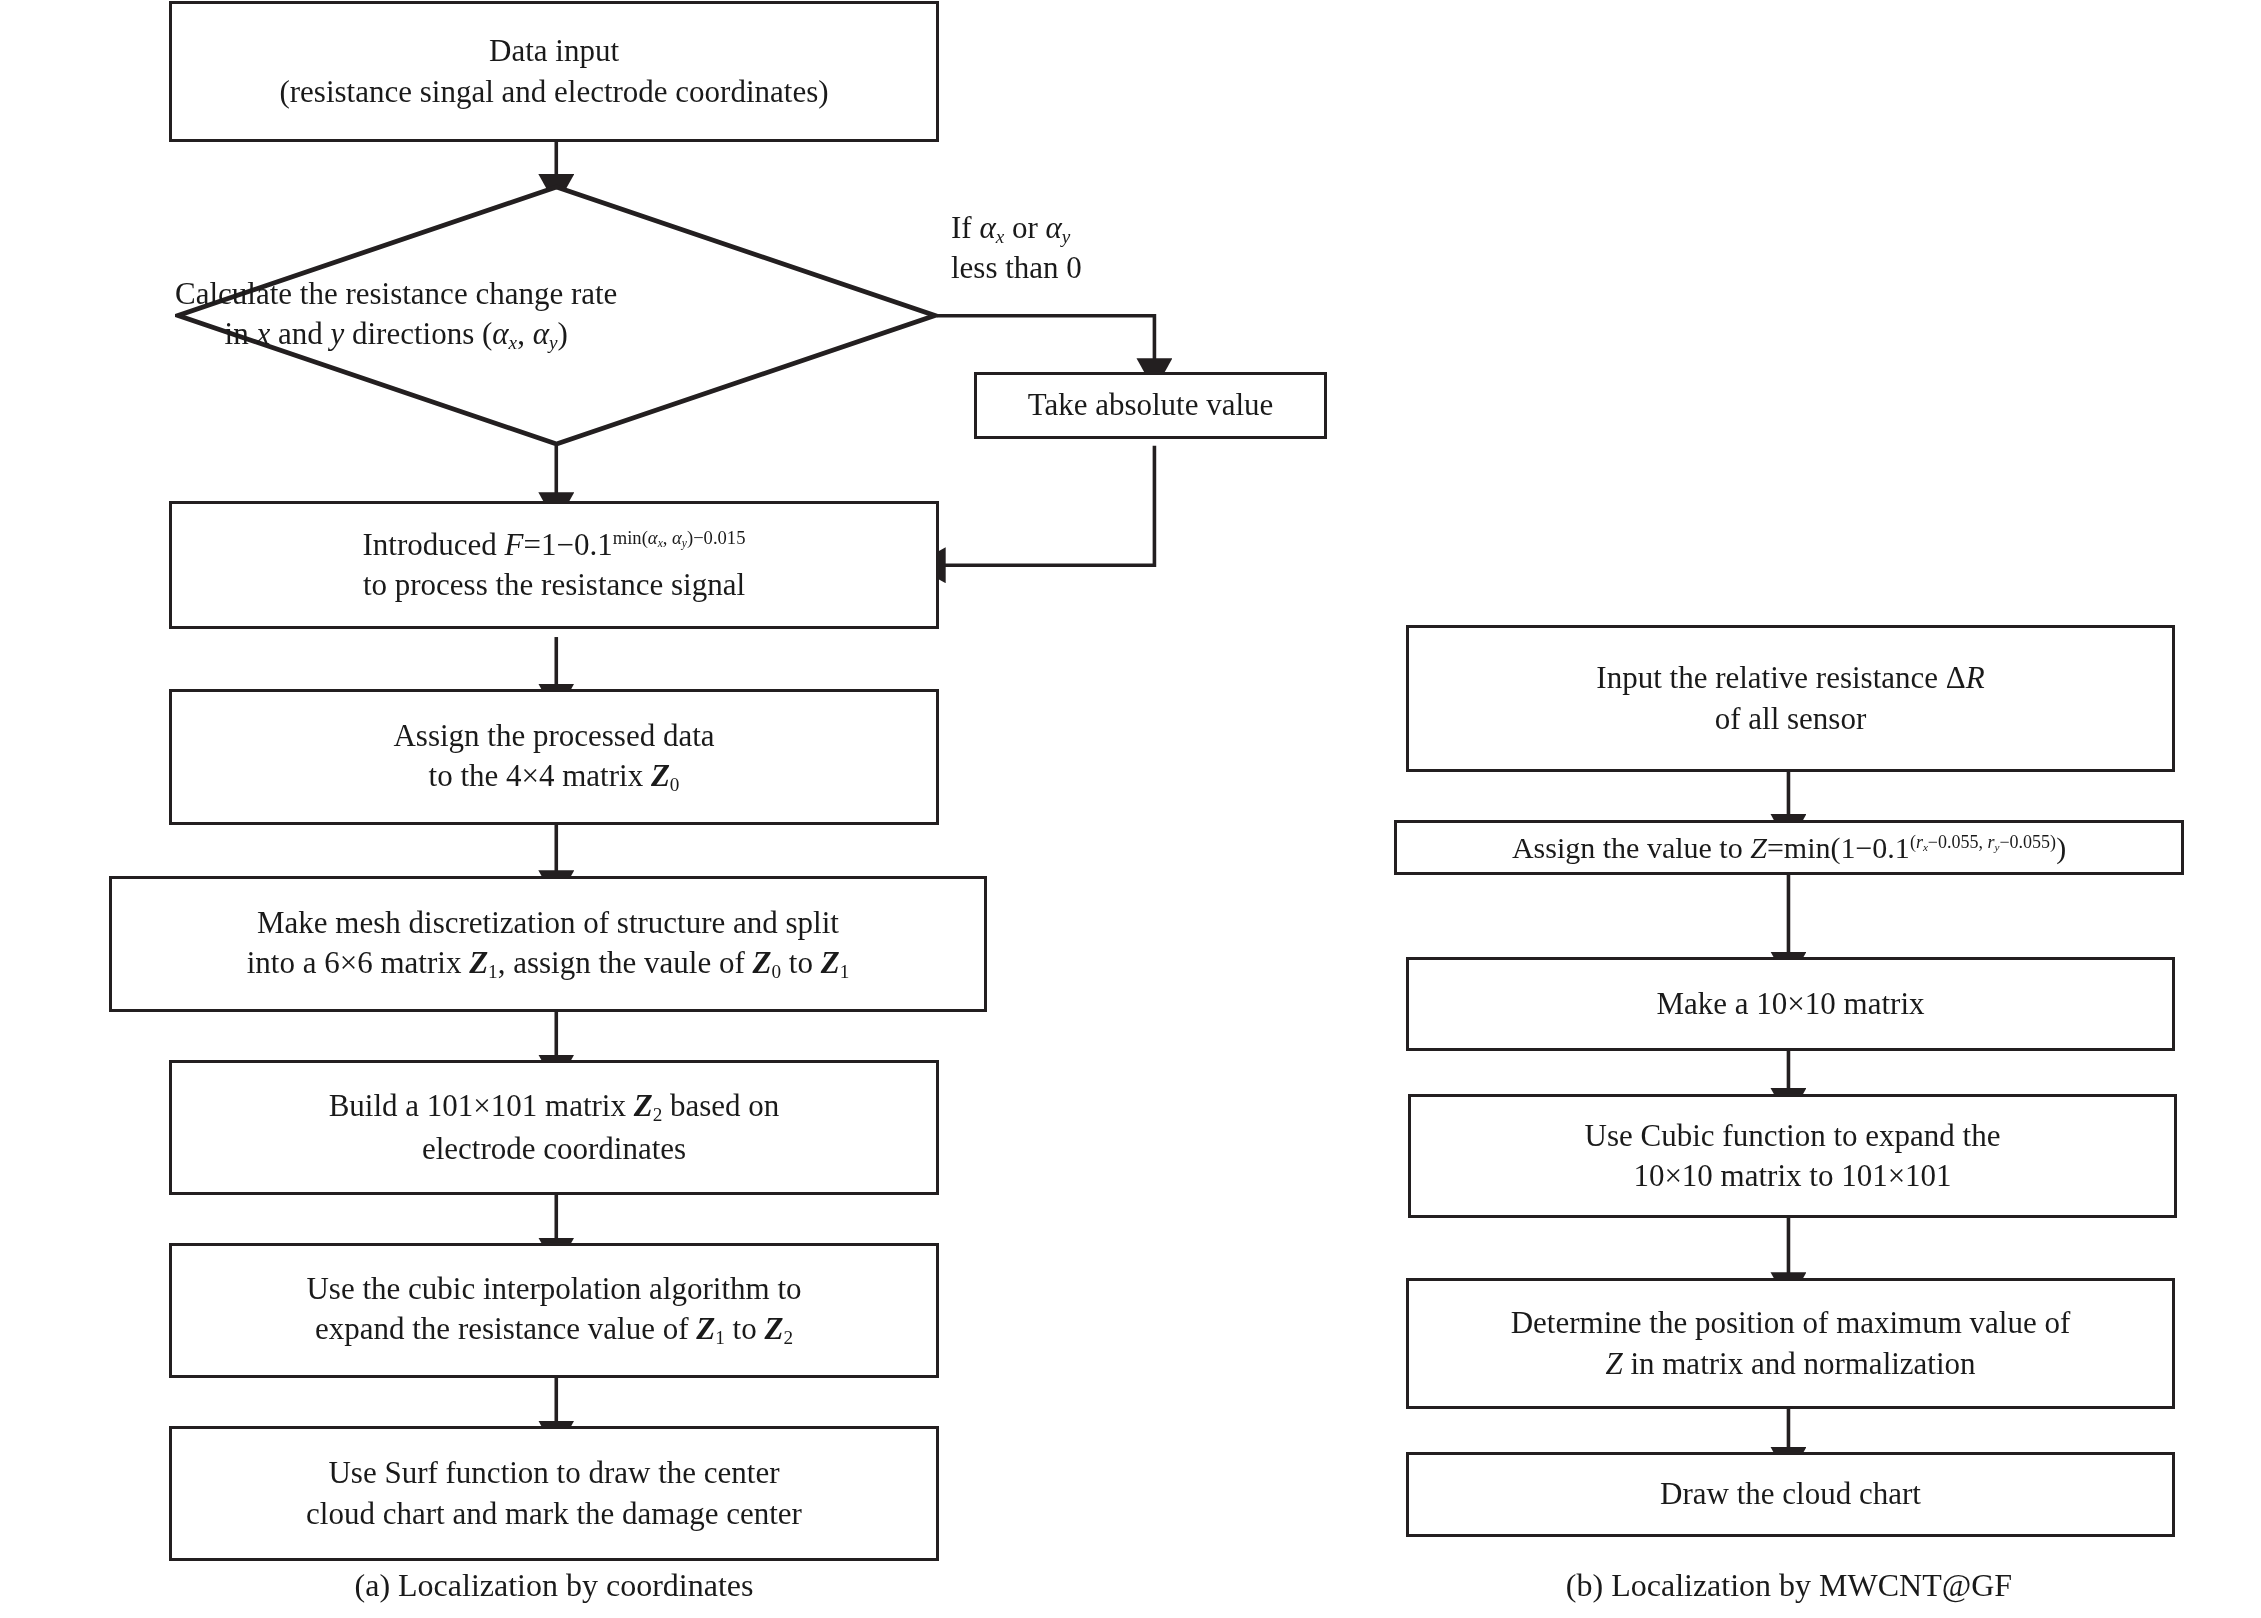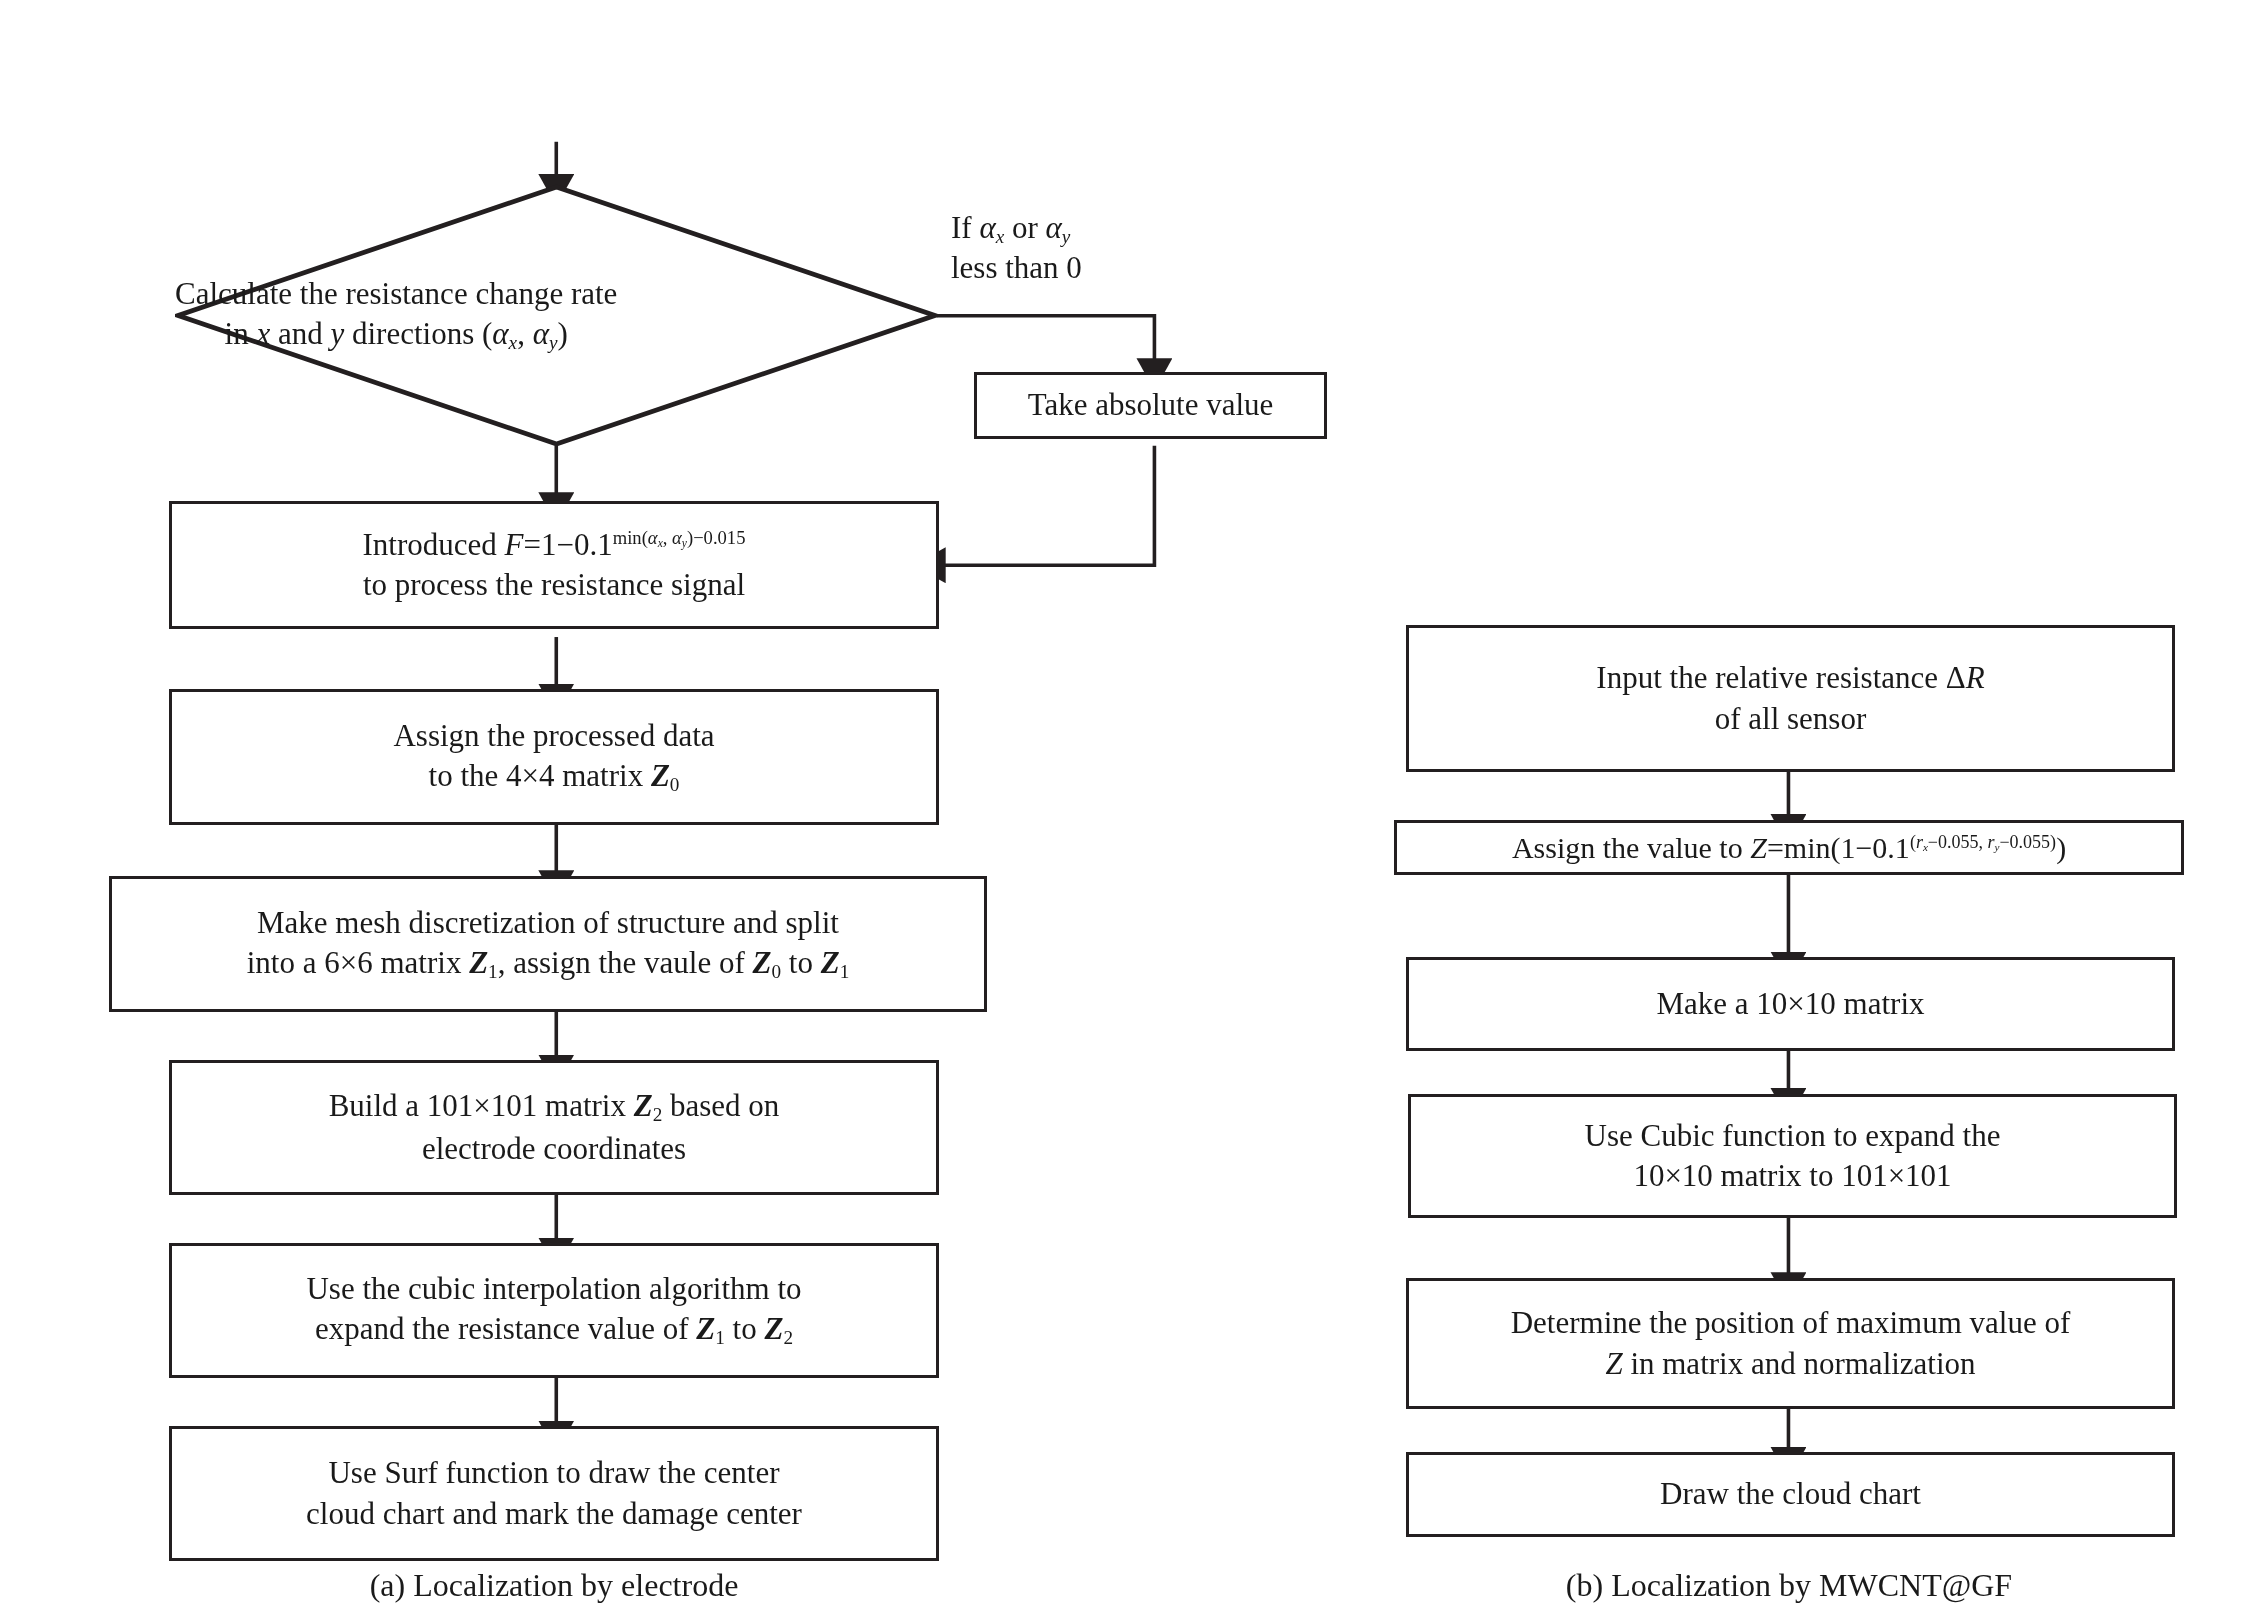--- a/index.html
+++ b/index.html
@@ -109,20 +109,26 @@
       <line x1="930" y1="2300" x2="930" y2="2384" marker-end="url(#ah)"></line>
 
       <line x1="2990" y1="1290" x2="2990" y2="1370" marker-end="url(#ah)"></line>
       <line x1="2990" y1="1462" x2="2990" y2="1600" marker-end="url(#ah)"></line>
       <line x1="2990" y1="1757" x2="2990" y2="1828" marker-end="url(#ah)"></line>
       <line x1="2990" y1="2035" x2="2990" y2="2136" marker-end="url(#ah)"></line>
       <line x1="2990" y1="2355" x2="2990" y2="2428" marker-end="url(#ah)"></line>
     </g>
   </svg>
 
+  <div class="node" style="left:169px; top:1.2px; width:770px; height:141px;">
+    <span class="txt">
+      <span>Data input</span><br>
+      <span>(resistance singal and electrode coordinates)</span>
+    </span>
+  </div>
 
   <div class="diamond" style="left:175px; top:184px; width:763px; height:263px;">
     <svg viewBox="0 0 1276 440" width="763" height="263">
       <polygon points="638,5 1271,220 638,435 5,220" fill="#ffffff" stroke="#231f20" stroke-width="8"></polygon>
     </svg>
     <div class="dlabel">
       <span class="txt">
         Calculate the resistance change rate<br>
         in <span class="it">x</span> and <span class="it">y</span> directions
         (<span class="it">α</span><sub class="it">x</sub>,&nbsp;<span class="it">α</span><sub class="it">y</sub>)
@@ -174,21 +180,21 @@
     </span>
   </div>
 
   <div class="node" style="left:169px; top:1426px; width:770px; height:135px;">
     <span class="txt">
       <span>Use Surf function to draw the center</span><br>
       <span>cloud chart and mark the damage center</span>
     </span>
   </div>
 
-  <div class="caption" style="left:255px; top:1567px; width:598px;">(a) Localization by electrode</div>
+  <div class="caption" style="left:255px; top:1567px; width:598px;">(a) Localization by coordinates</div>
 
   <div class="node" style="left:1406px; top:625px; width:769px; height:147px;">
     <span class="txt">
       Input the relative resistance Δ<span class="it">R</span><br>
       of all sensor
     </span>
   </div>
 
   <div class="node" style="left:1394px; top:820px; width:790px; height:55px; font-size:30px;">
     <span class="txt">

